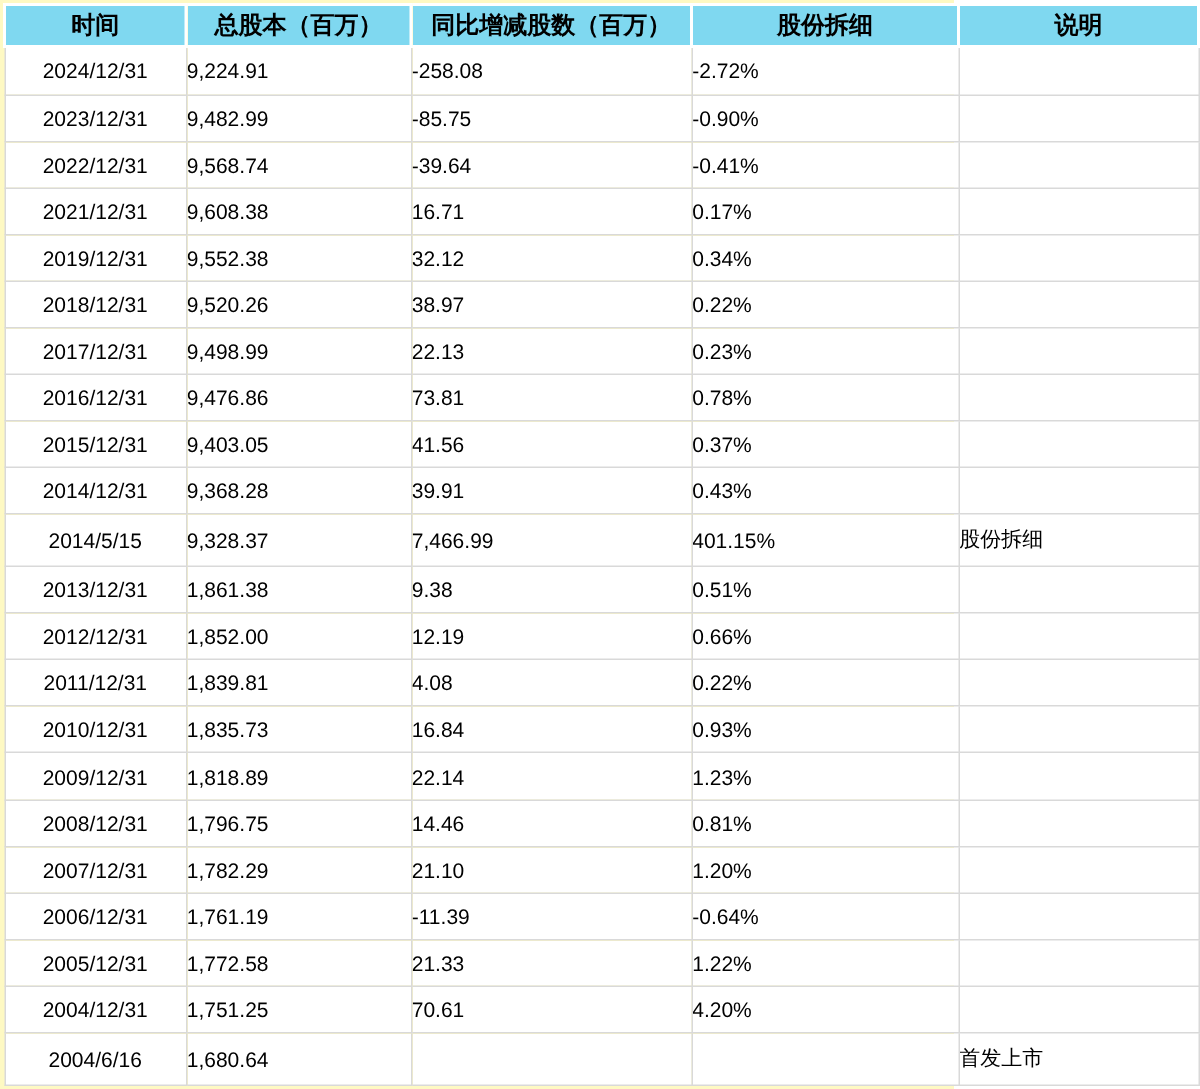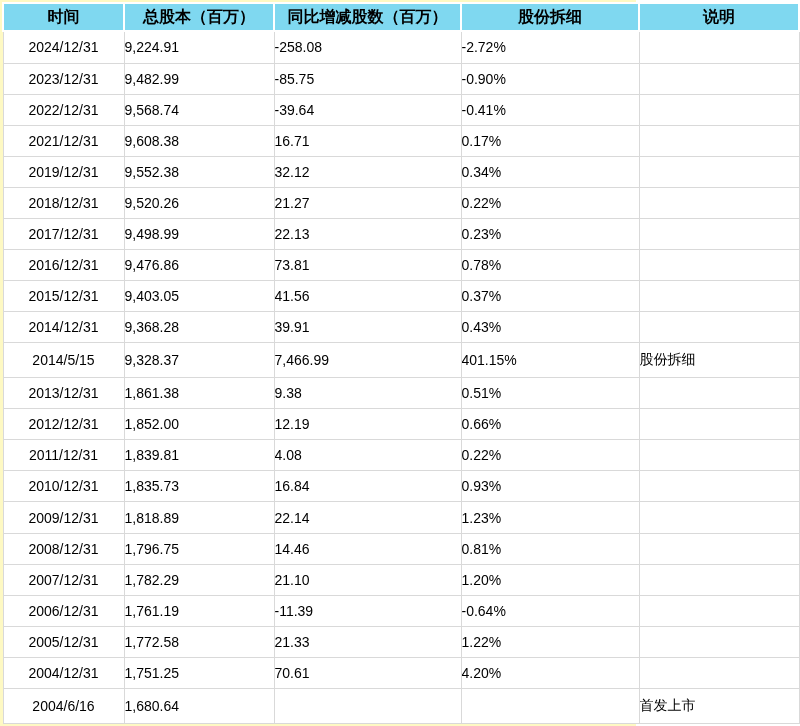--- a/index.html
+++ b/index.html
@@ -118,21 +118,21 @@
     <td class="c-time">2019/12/31</td>
     <td class="c-total">9,552.38</td>
     <td class="c-chg">32.12</td>
     <td class="c-pct">0.34%</td>
     <td class="c-note"></td>
   </tr>
 
   <tr>
     <td class="c-time">2018/12/31</td>
     <td class="c-total">9,520.26</td>
-    <td class="c-chg">21.27</td>
+    <td class="c-chg">38.97</td>
     <td class="c-pct">0.22%</td>
     <td class="c-note"></td>
   </tr>
 
   <tr>
     <td class="c-time">2017/12/31</td>
     <td class="c-total">9,498.99</td>
     <td class="c-chg">22.13</td>
     <td class="c-pct">0.23%</td>
     <td class="c-note"></td>

